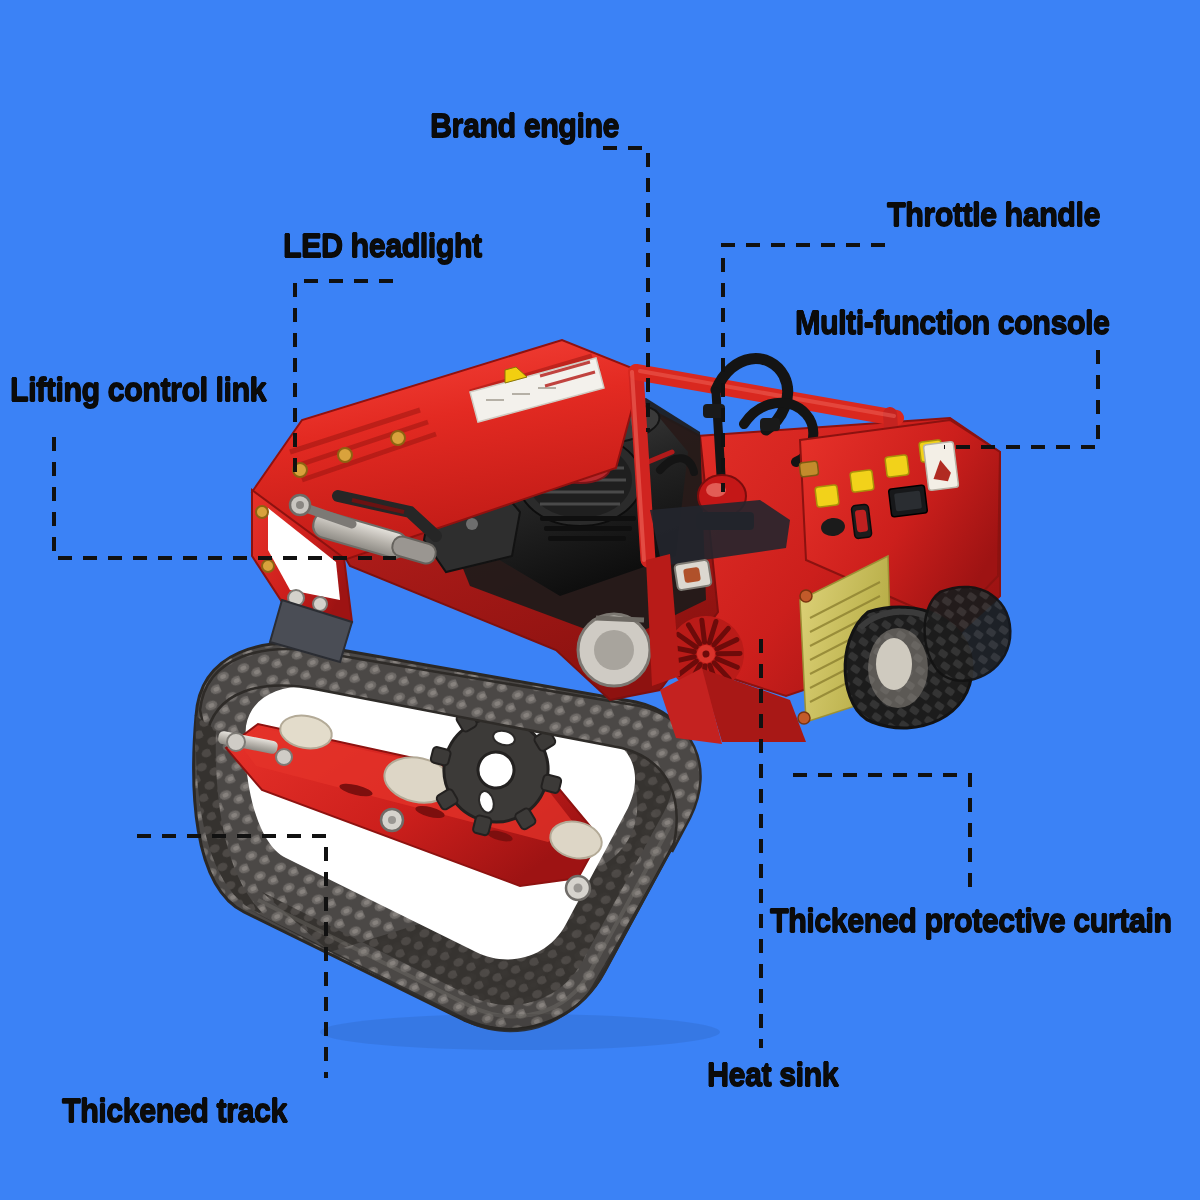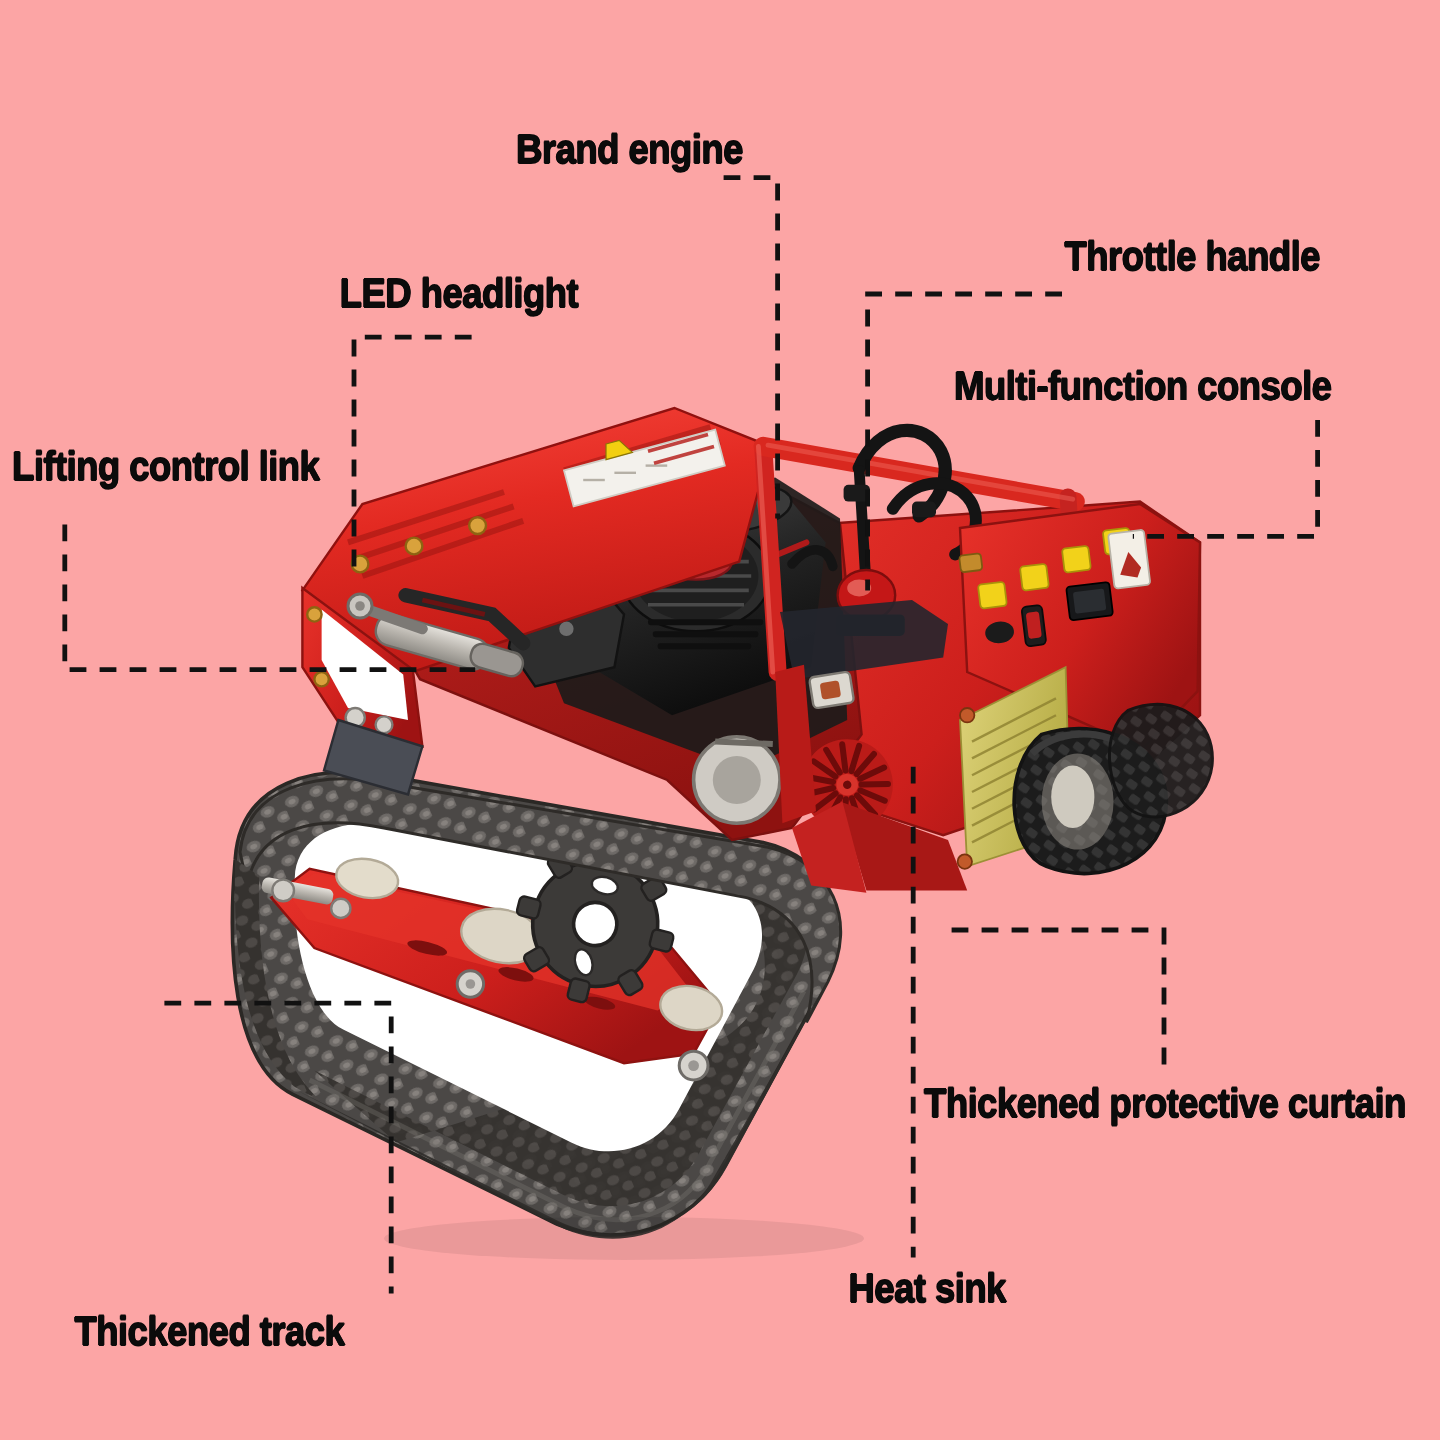--- a/index.html
+++ b/index.html
@@ -8,21 +8,21 @@
     width: 1200px; height: 1200px;
     background: #ffffff;
     font-family: "Liberation Sans", sans-serif;
     overflow: hidden;
   }
 
   #stage {
     position: relative;
     width: 1200px;
     height: 1200px;
-    background: #fca5a5;
+    background: #3b82f6;
   }
 
   
   .callout {
     position: absolute;
     color: #0b0b0b;
     font-family: "Liberation Sans", sans-serif;
     font-weight: 700;
     font-size: 34px;
     line-height: 1.0;

